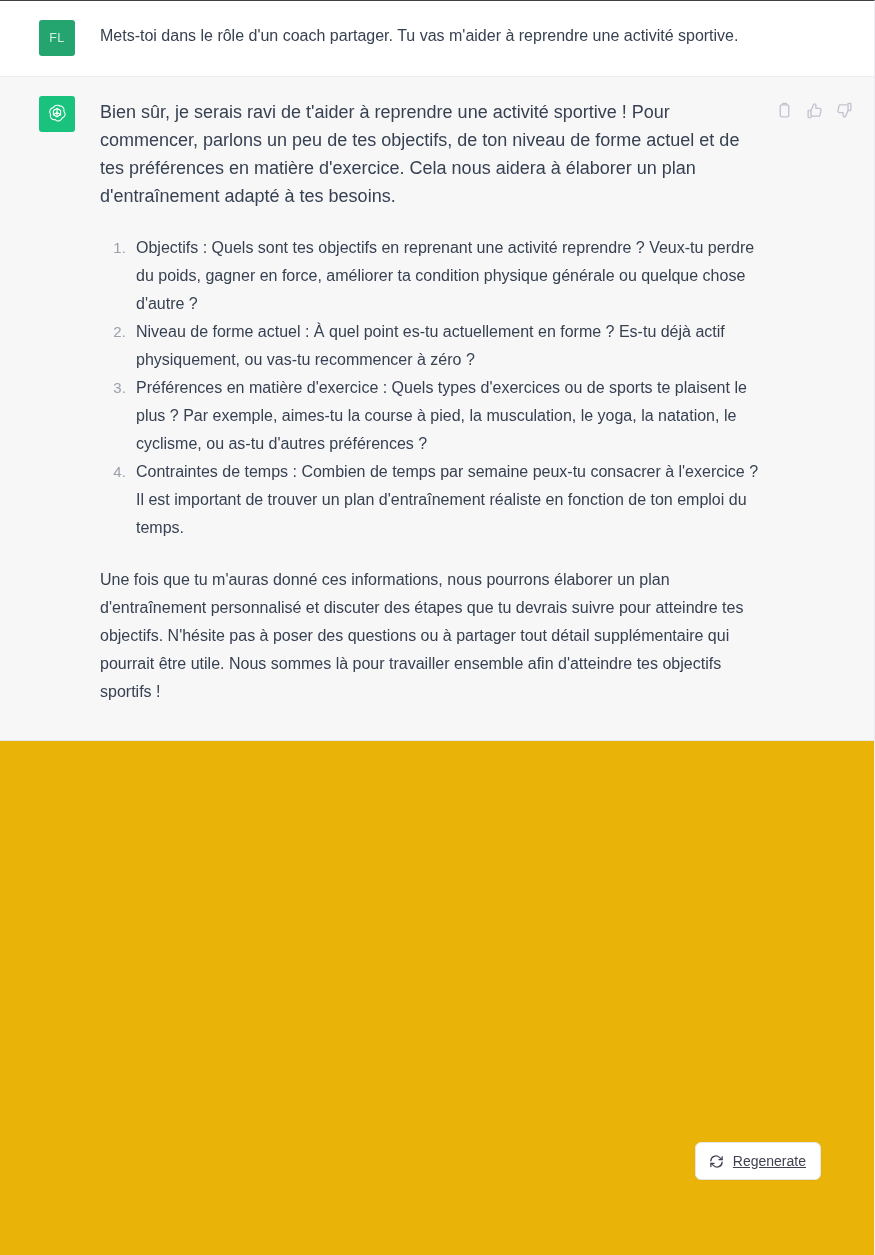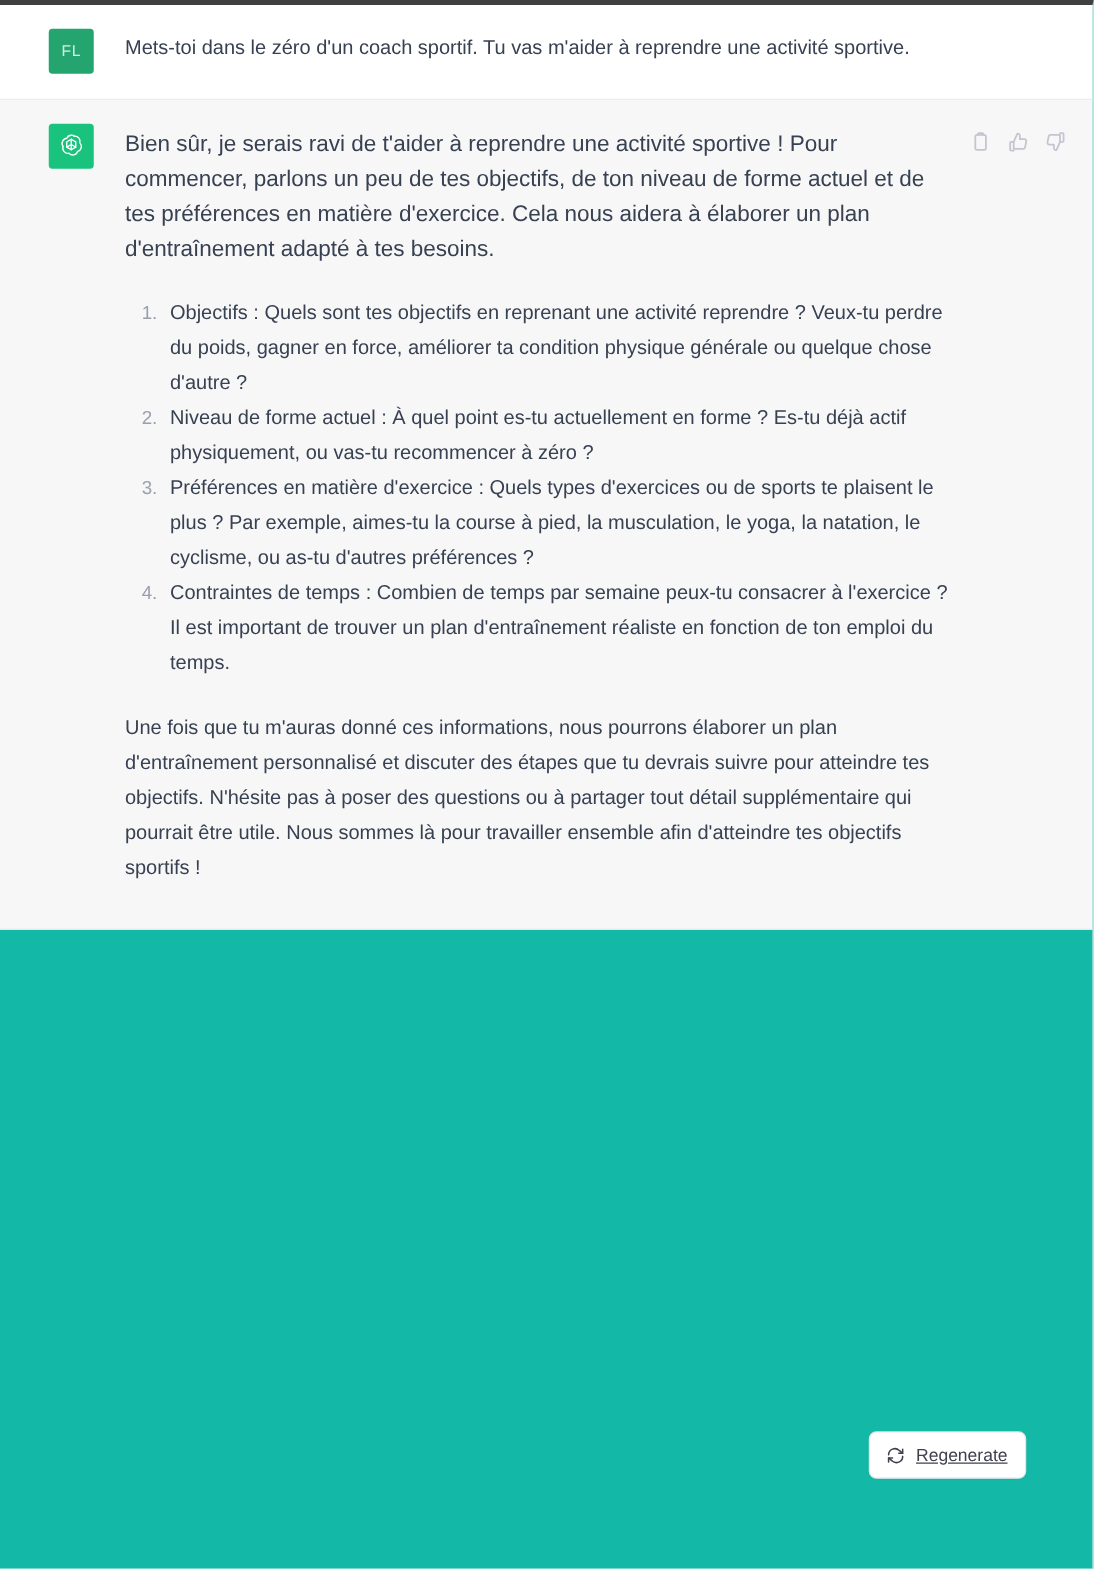--- a/index.html
+++ b/index.html
@@ -9,22 +9,22 @@
     height: 1255px;
     background: #ffffff;
     font-family: "Liberation Sans", sans-serif;
     overflow: hidden;
   }
 
   #app {
     position: relative;
     width: 875px;
     height: 1255px;
-    background: #14b8a6;
-    border-top: 4px solid #404040;
+    background: #eab308;
+    border-top: 1px solid #404040;
     border-right: 1px solid #ececf1;
   }
 
   
   .conversation {
     position: absolute;
     top: 0; left: 0; right: 0;
     width: 874px;
   }
 
@@ -208,21 +208,21 @@
 <div id="app">
 
   <div class="conversation">
 
     <div class="msg-row user">
       <div class="msg-inner">
         <div class="avatar user-avatar">
           <span>FL</span>
         </div>
         <div class="msg-body">
-          <p>Mets-toi dans le zéro d'un coach sportif. Tu vas m'aider à reprendre une activité sportive.</p>
+          <p>Mets-toi dans le rôle d'un coach partager. Tu vas m'aider à reprendre une activité sportive.</p>
         </div>
       </div>
     </div>
 
     <div class="msg-row assistant">
       <div class="msg-inner">
         <div class="avatar bot-avatar">
           <span>
             <svg viewBox="0 0 24 24" fill="none" stroke="#ffffff" stroke-width="1.1" stroke-linecap="round" stroke-linejoin="round">
               <path d="M12 3.2c-1.6 0-3 1-3.5 2.4-1.5.1-2.8 1-3.4 2.4-.7 1.4-.5 3 .4 4.2-.5 1.4-.2 3 .8 4.1 1 1.1 2.5 1.6 3.9 1.3 1 1.1 2.5 1.6 3.9 1.3 1.5-.3 2.6-1.4 3-2.8 1.4-.4 2.5-1.5 2.9-2.9.4-1.4-.1-2.9-1.1-3.9.4-1.4.1-2.9-.9-4-1-1.1-2.5-1.6-3.9-1.3C14.4 3.3 13.3 3.2 12 3.2z"></path>

